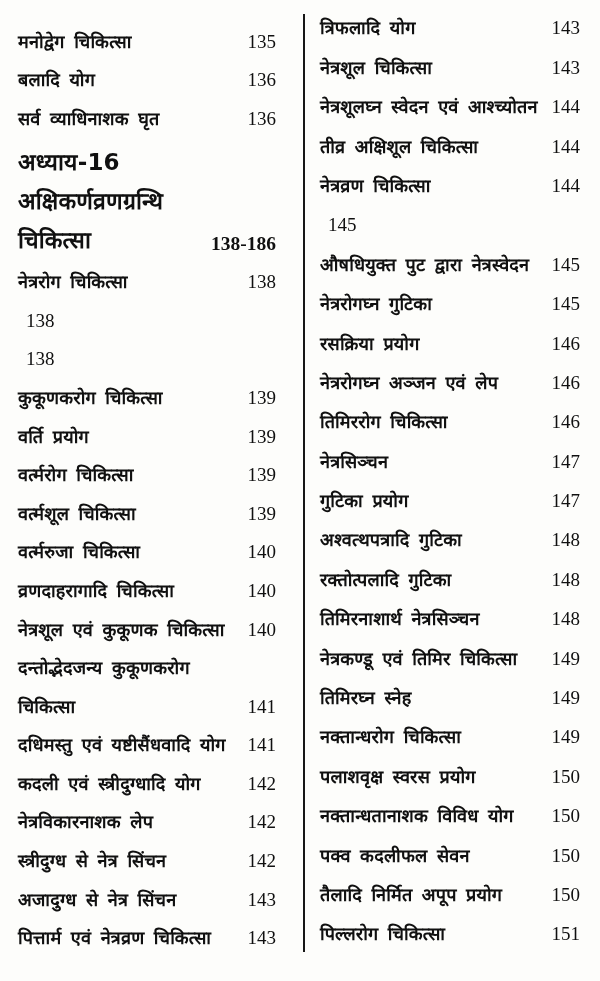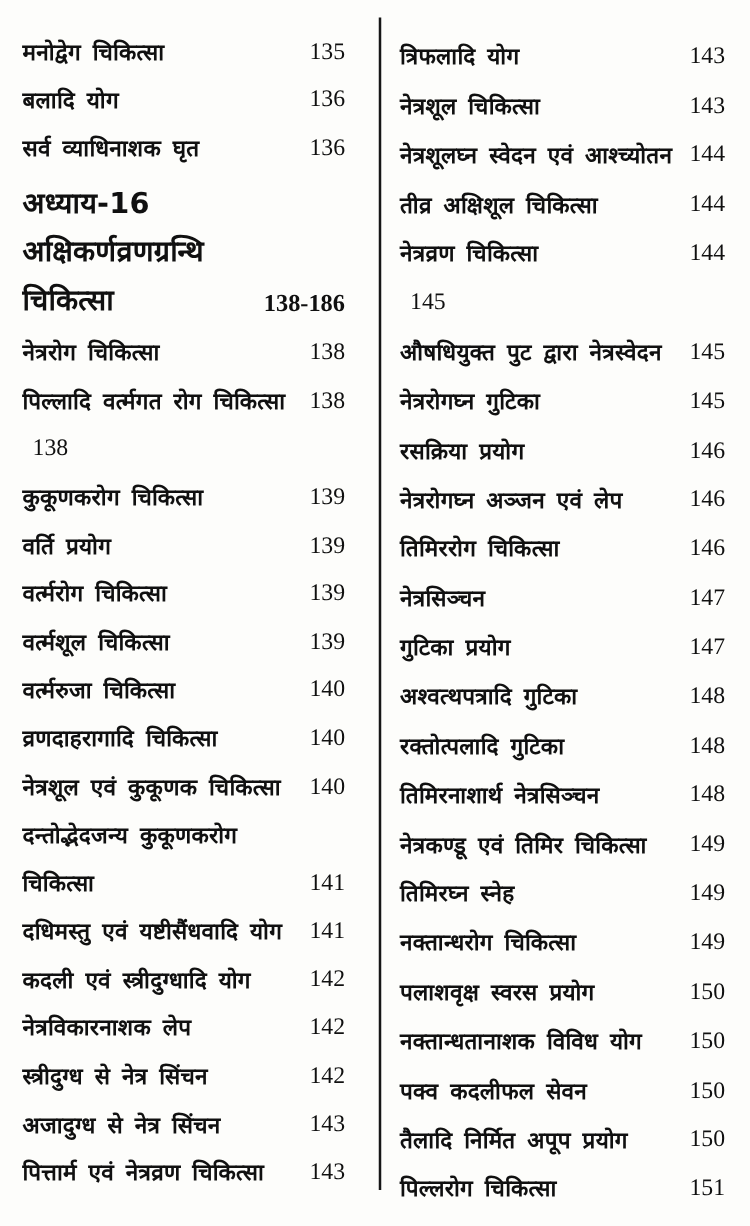--- a/index.html
+++ b/index.html
@@ -10,21 +10,21 @@
     font-family: "DejaVu Sans", sans-serif;
     overflow: hidden;
   }
   .page { position: relative; width: 600px; height: 981px; }
   .divider {
     position: absolute; left: 303px; top: 14px;
     width: 2px; height: 938px; background: #161616;
   }
   .col { position: absolute; top: 0; display: flex; flex-direction: column; }
   .col-left  { left: 18px;  width: 258px; padding-top: 14px; }
-  .col-right { left: 320px; width: 260px; padding-top: 17px; }
+  .col-right { left: 320px; width: 260px; }
   .row {
     display: flex; justify-content: space-between; align-items: flex-end;
     height: 38.6px; flex: 0 0 auto;
   }
   .col-right .row { height: 39.4px; }
   .title {
     font-size: 18px; font-weight: 600;
     white-space: nowrap; word-spacing: 3px; letter-spacing: 0.2px;
   }
   .pageno {
@@ -63,21 +63,20 @@
   </div>
       <div class="row chapter">
     <span class="title">चिकित्सा</span>
     <span class="pageno">138-186</span>
   </div>
       <div class="row">
     <span class="title">नेत्ररोग चिकित्सा</span>
     <span class="pageno">138</span>
   </div>
       <div class="row">
-    <span class="title">पिल्लादि वर्त्मगत रोग चिकित्सा</span>
     <span class="pageno">138</span>
   </div>
       <div class="row">
     <span class="pageno">138</span>
   </div>
       <div class="row">
     <span class="title">कुकूणकरोग चिकित्सा</span>
     <span class="pageno">139</span>
   </div>
       <div class="row">

